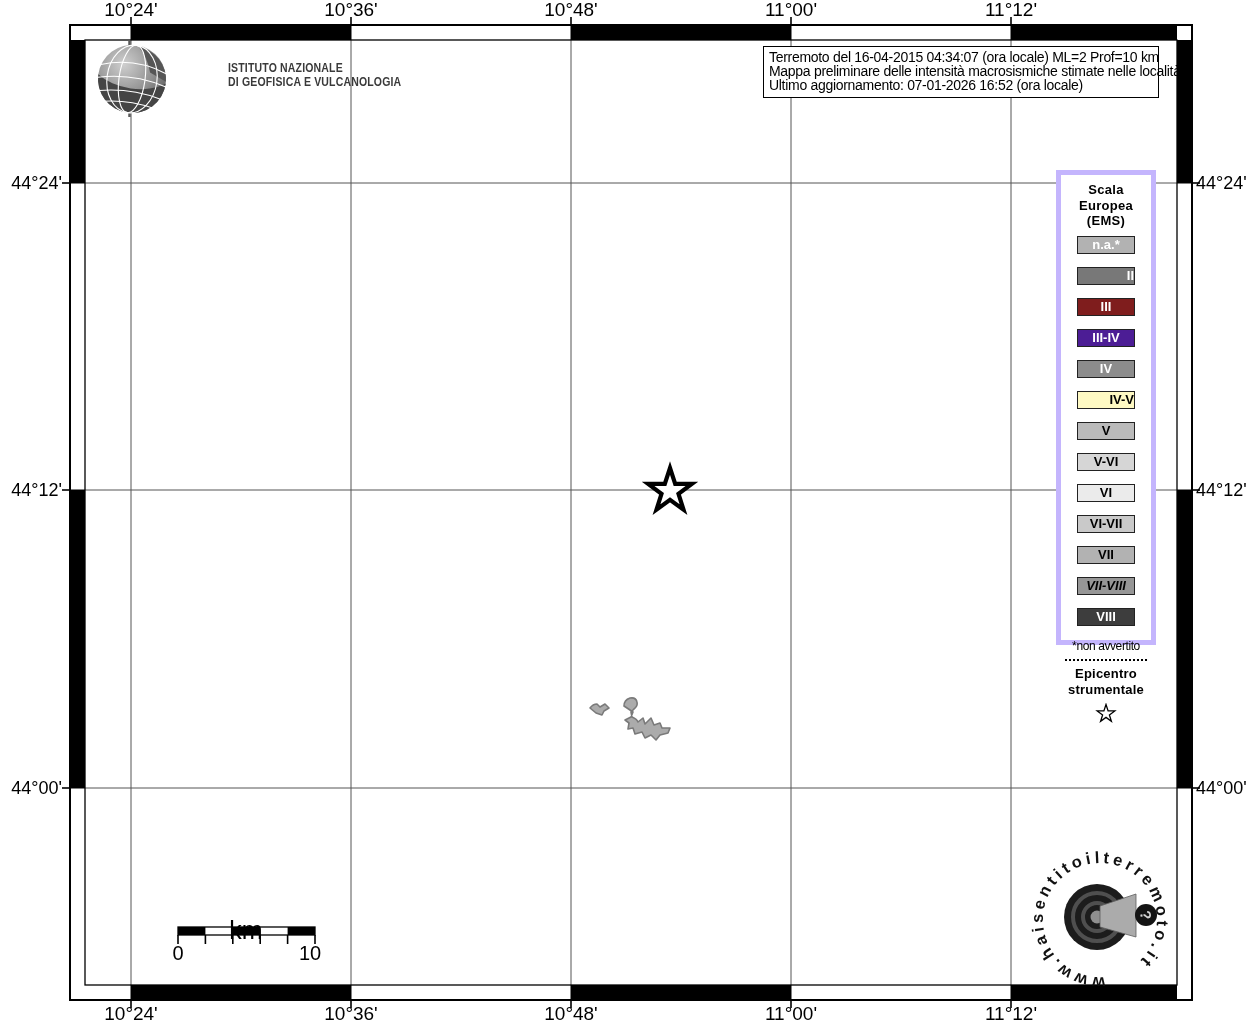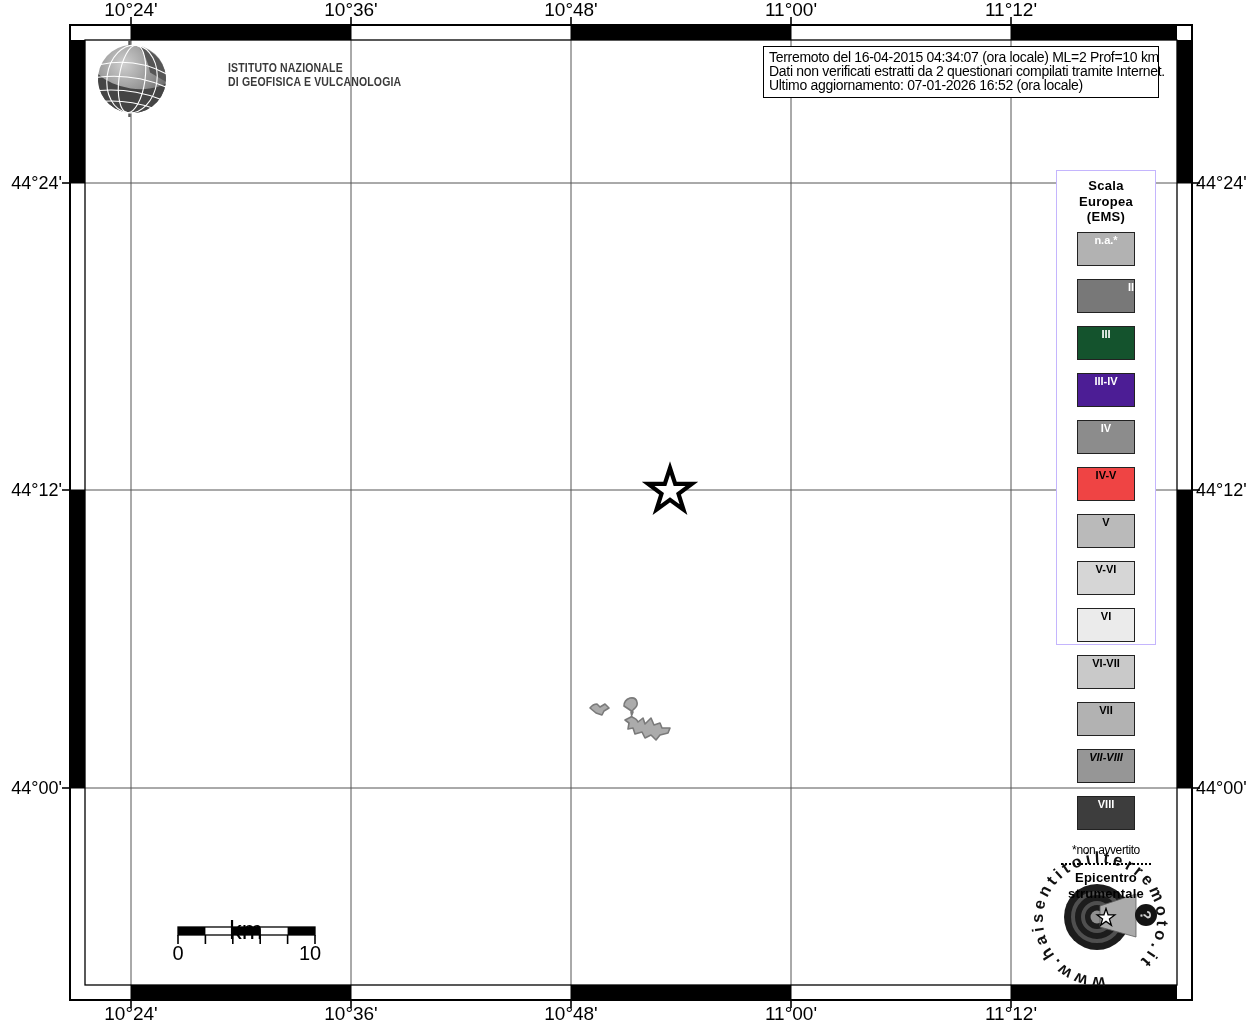--- a/index.html
+++ b/index.html
@@ -25,26 +25,26 @@
   }
   
   .info-box{
     position:absolute;left:763px;top:46px;width:396px;box-sizing:border-box;
     background:#fff;border:1px solid #000;padding:3px 5px 4px 5px;
     font-size:14px;line-height:14.2px;letter-spacing:-0.3px;white-space:nowrap;
   }
   
   .legend{
     position:absolute;left:1056px;top:170px;width:100px;height:475px;box-sizing:border-box;
-    background:#fff;border:1px solid #c4b5fd;text-align:center;
+    background:#fff;border:5px solid #c4b5fd;text-align:center;
   }
   .legend-title{font-weight:bold;font-size:13px;line-height:15.5px;margin-top:7px;white-space:pre-line;letter-spacing:.3px;}
   .ems-box{
-    width:58px;height:34px;line-height:15px;margin:7px auto 13px auto;box-sizing:border-box;
-    border:1px solid #222;font-weight:bold;font-size:11px;letter-spacing:0px;
+    width:58px;height:18px;line-height:15px;margin:7px auto 13px auto;box-sizing:border-box;
+    border:1px solid #222;font-weight:bold;font-size:13px;letter-spacing:0px;
   }
   .legend-footnote{font-size:12px;margin-top:11px;letter-spacing:-0.4px;}
   .legend-divider{border:none;border-top:2px dotted #000;margin:6px 4px 5px 4px;}
   .legend-epi{font-weight:bold;font-size:13px;line-height:16px;white-space:pre-line;letter-spacing:.2px;}
   .legend-star{margin:5px auto 0 auto;}
   
   .km-label{position:absolute;left:246px;top:916px;transform:translateX(-50%);font-size:25px;}
   .sb-num{position:absolute;top:942px;transform:translateX(-50%);font-size:20px;}
 </style>
 </head>
@@ -198,34 +198,34 @@
 
 <div class="ax-v ax-right" style="top:172px">44°24'</div>
 <div class="ax-v ax-right" style="top:479px">44°12'</div>
 <div class="ax-v ax-right" style="top:777px">44°00'</div>
 
 <div class="ingv-text">ISTITUTO NAZIONALE
 DI GEOFISICA E VULCANOLOGIA</div>
 
 <div class="info-box">
   <div>Terremoto del 16-04-2015 04:34:07 (ora locale) ML=2 Prof=10 km</div>
-  <div>Dati non verificati estratti da 2 questionari compilati tramite Internet.</div>
+  <div>Mappa preliminare delle intensità macrosismiche stimate nelle località</div>
   <div>Ultimo aggiornamento: 07-01-2026 16:52 (ora locale)</div>
 </div>
 
 <div class="legend">
   <div class="legend-title">Scala
 Europea
 (EMS)</div>
   <div class="ems-box" style="background-color: rgb(178, 178, 178); color: rgb(255, 255, 255);">n.a.*</div>
   <div class="ems-box" style="background-color: rgb(120, 120, 120); color: rgb(255, 255, 255); text-align: right;">II</div>
-  <div class="ems-box" style="background-color: #14532d; color: rgb(255, 255, 255);">III</div>
+  <div class="ems-box" style="background-color: #7f1d1d; color: rgb(255, 255, 255);">III</div>
   <div class="ems-box" style="background-color: #4c1d95; color: rgb(255, 255, 255);">III-IV</div>
   <div class="ems-box" style="background-color: rgb(140, 140, 140); color: rgb(255, 255, 255);">IV</div>
-  <div class="ems-box" style="background-color: #ef4444; color: rgb(0, 0, 0);">IV-V</div>
+  <div class="ems-box" style="background-color: #fef9c3; color: rgb(0, 0, 0); text-align: right;">IV-V</div>
   <div class="ems-box" style="background-color: rgb(186, 186, 186); color: rgb(0, 0, 0);">V</div>
   <div class="ems-box" style="background-color: rgb(214, 214, 214); color: rgb(0, 0, 0);">V-VI</div>
   <div class="ems-box" style="background-color: rgb(235, 235, 235); color: rgb(0, 0, 0);">VI</div>
   <div class="ems-box" style="background-color: rgb(201, 201, 201); color: rgb(0, 0, 0);">VI-VII</div>
   <div class="ems-box" style="background-color: rgb(178, 178, 178); color: rgb(0, 0, 0);">VII</div>
   <div class="ems-box" style="background-color: rgb(150, 150, 150); color: rgb(0, 0, 0); font-style: italic;">VII-VIII</div>
   <div class="ems-box" style="background-color: rgb(61, 61, 61); color: rgb(255, 255, 255);">VIII</div>
   <div class="legend-footnote">*non avvertito</div>
   <hr class="legend-divider">
   <div class="legend-epi">Epicentro

